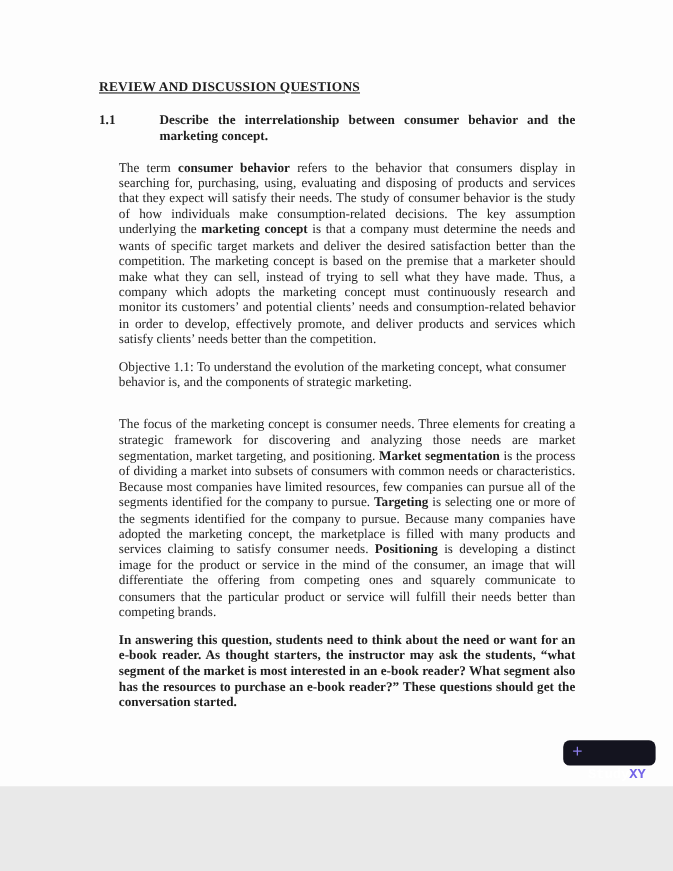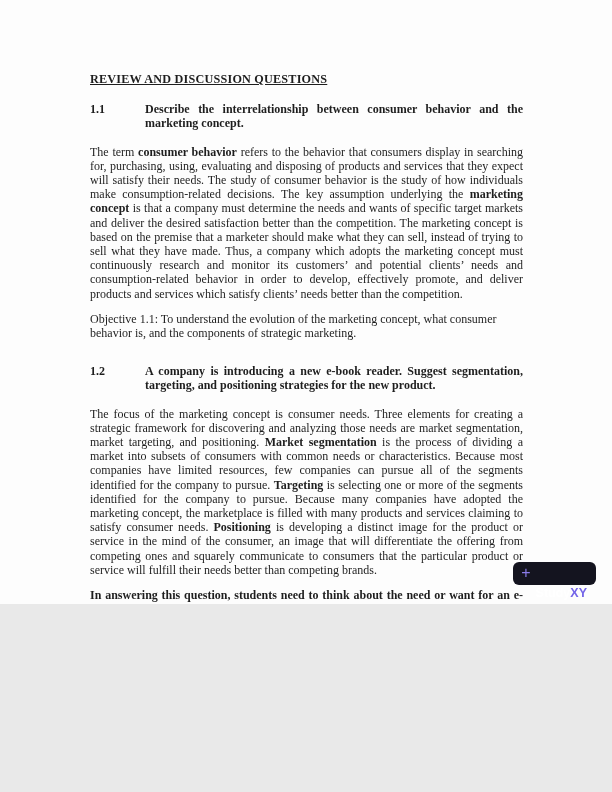--- a/index.html
+++ b/index.html
@@ -3,21 +3,21 @@
 <meta charset="utf-8">
 <style>
   html, body {
     margin: 0;
     padding: 0;
     background: #e9e9e9;
   }
   .page {
     position: relative;
     width: 612px;
-    height: 604px;
+    height: 715px;
     margin: 0 auto;
     background: #fdfdfd;
     overflow: hidden;
     font-family: "Liberation Serif", serif;
     color: #1e1e1e;
   }
   .content {
     position: absolute;
     left: 90px;
     top: 72px;
@@ -41,20 +41,21 @@
   .qnum {
     width: 18px;
     flex-shrink: 0;
   }
   .qtext {
     flex: 1;
     text-align: justify;
     font-family: Liberation Serif, serif;
   }
   .answer {
+    margin-left: 18px;
   }
   .para {
     margin: 0 0 11px 0;
     text-align: justify;
   }
   .para:last-child { margin-bottom: 0; font-weight: bold; }
   .term { font-weight: bold; }
   .meta-block {
     margin: 0 0 24px 0;
   }
@@ -77,21 +78,21 @@
   }
   .plus-glyph {
     color: #8b7ce9;
     font-family: "Liberation Sans", sans-serif;
     font-size: 16px;
     font-weight: 400;
     line-height: 1;
     transform: translateY(-1px);
   }
   .brand-name {
-    font-family: Liberation Sans, sans-serif;
+    font-family: Liberation Mono, monospace;
     font-weight: bold;
     font-size: 12.5px;
     line-height: 1;
     color: #ffffff;
     white-space: nowrap;
     margin-top: 40px;
   }
   .brand-accent { color: #7465e8; }
 </style>
 </head>
@@ -108,24 +109,20 @@
     </div>
 
     <div class="answer">
       <p class="para"><span>The term </span><b class="term">consumer behavior</b><span> refers to the behavior that consumers display in searching for, purchasing, using, evaluating and disposing of products and services that they expect will satisfy their needs. The study of consumer behavior is the study of how individuals make consumption-related decisions. The key assumption underlying the </span><b class="term">marketing concept</b><span> is that a company must determine the needs and wants of specific target markets and deliver the desired satisfaction better than the competition. The marketing concept is based on the premise that a marketer should make what they can sell, instead of trying to sell what they have made. Thus, a company which adopts the marketing concept must continuously research and monitor its customers’ and potential clients’ needs and consumption-related behavior in order to develop, effectively promote, and deliver products and services which satisfy clients’ needs better than the competition.</span></p>
 
       <div class="meta-block">
         <p class="meta-line">Objective 1.1: To understand the evolution of the marketing concept, what consumer behavior is, and the components of strategic marketing.</p>
       </div>
     </div>
 
-    <div class="question">
-      <span class="qnum">1.2</span>
-      <span class="qtext">A company is introducing a new e-book reader. Suggest segmentation, targeting, and positioning strategies for the new product.</span>
-    </div>
 
     <div class="answer">
       <p class="para"><span>The focus of the marketing concept is consumer needs. Three elements for creating a strategic framework for discovering and analyzing those needs are market segmentation, market targeting, and positioning. </span><b class="term">Market segmentation</b><span> is the process of dividing a market into subsets of consumers with common needs or characteristics. Because most companies have limited resources, few companies can pursue all of the segments identified for the company to pursue. </span><b class="term">Targeting</b><span> is selecting one or more of the segments identified for the company to pursue. Because many companies have adopted the marketing concept, the marketplace is filled with many products and services claiming to satisfy consumer needs. </span><b class="term">Positioning</b><span> is developing a distinct image for the product or service in the mind of the consumer, an image that will differentiate the offering from competing ones and squarely communicate to consumers that the particular product or service will fulfill their needs better than competing brands.</span></p>
 
       <p class="para"><span>In answering this question, students need to think about the need or want for an e-book reader. As thought starters, the instructor may ask the students, “what segment of the market is most interested in an e-book reader? What segment also has the resources to purchase an e-book reader?” These questions should get the conversation started.</span></p>
     </div>
 
   </div>
 
   <div class="brand-badge">

